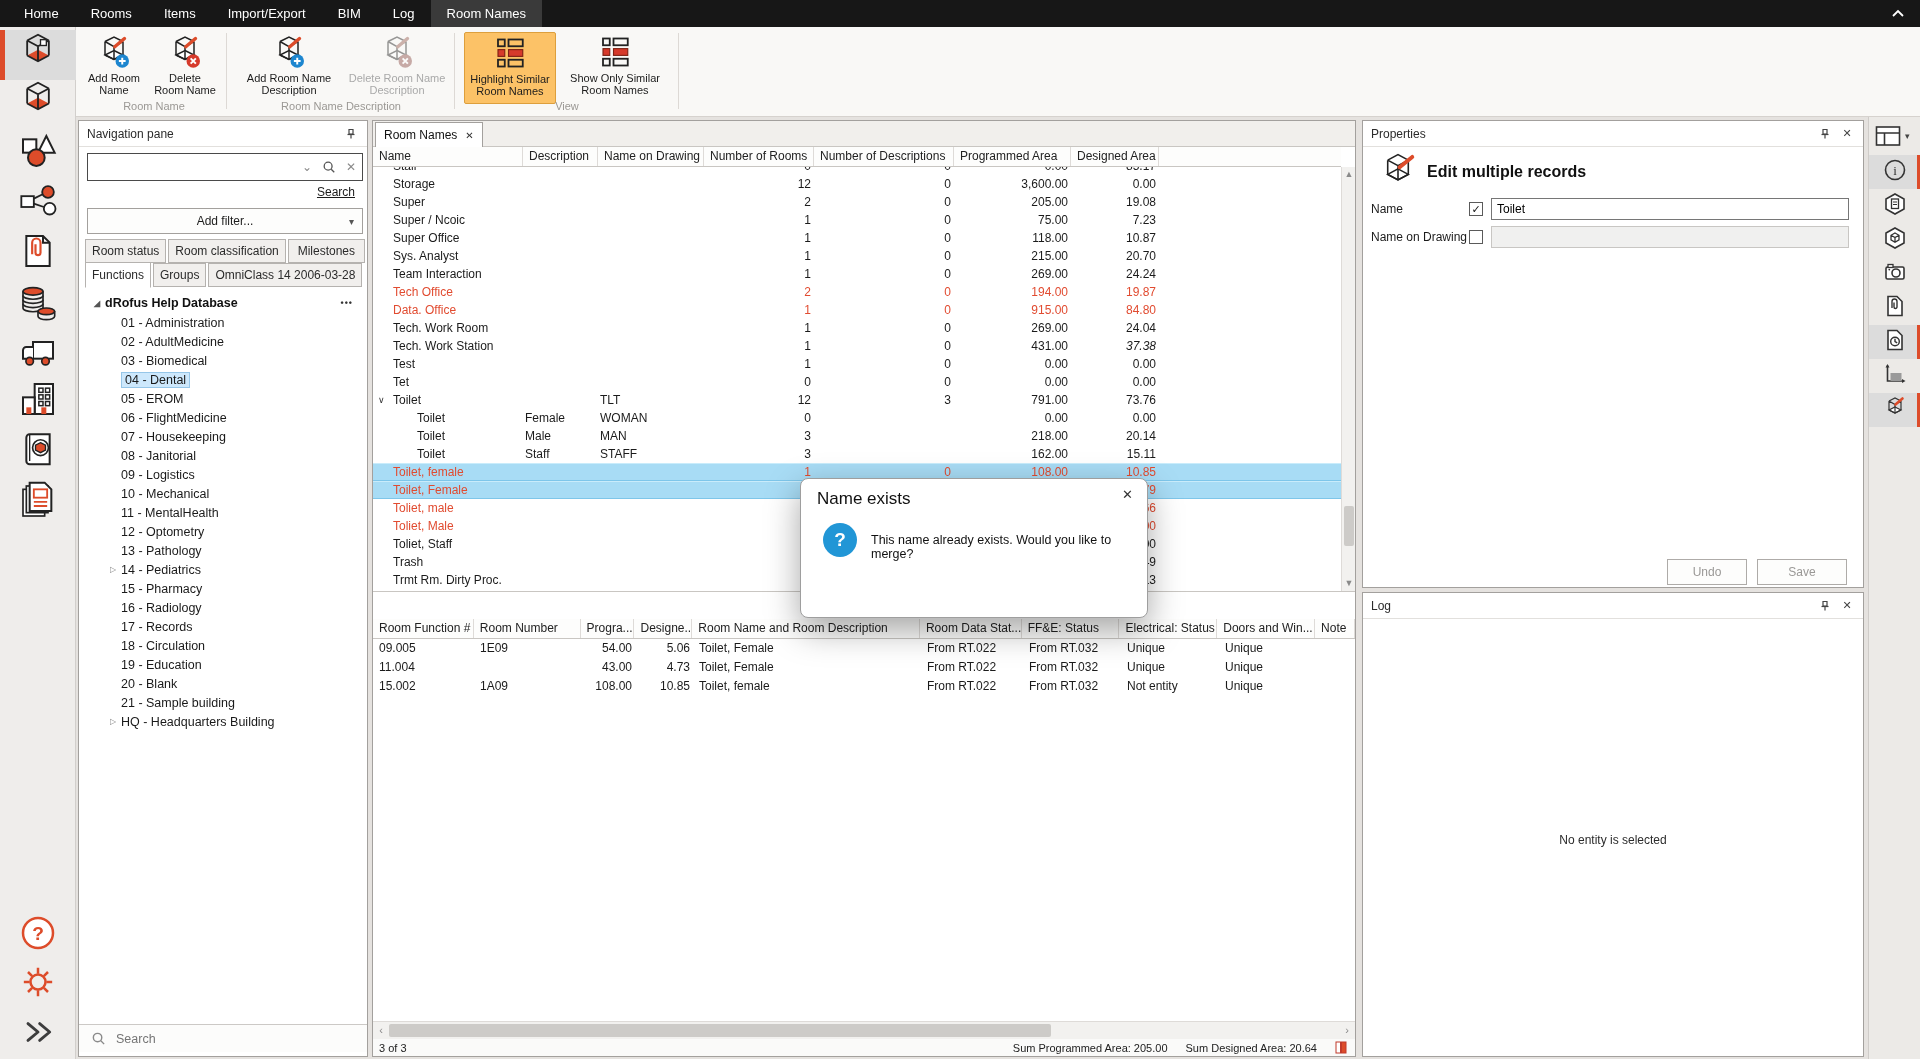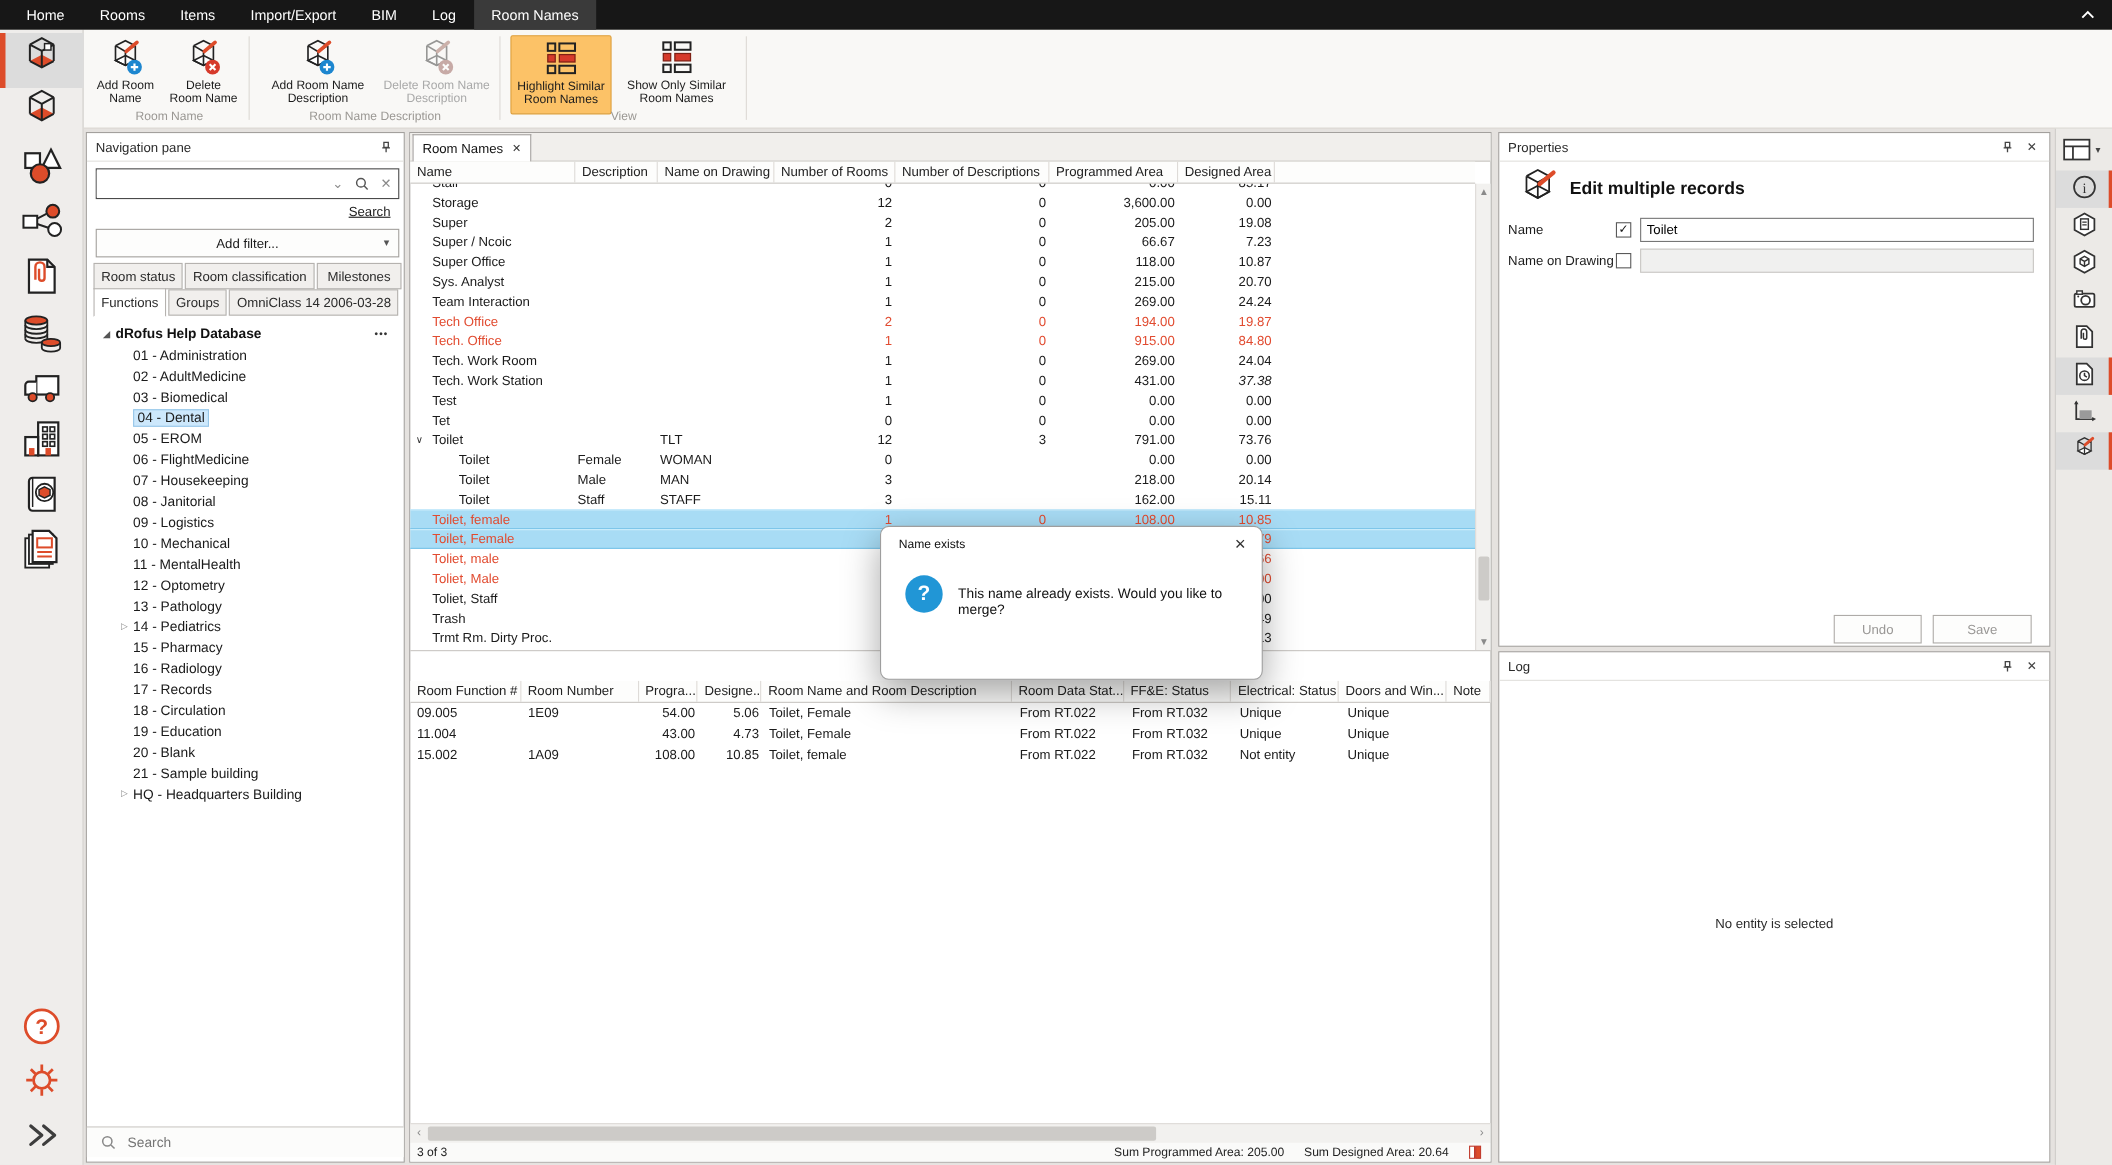--- a/index.html
+++ b/index.html
@@ -88,21 +88,21 @@
   .hsb { position:absolute; left:0; right:0; height:18px; background:#f2f1ef; border-top:1px solid #dedbd8; }
   .hsb .harr { position:absolute; top:0; width:16px; height:18px; color:#8a8a8a; font-size:11px; text-align:center; line-height:17px; }
   .hsb .hthumb { position:absolute; top:2px; height:13px; background:#cdcbc8; border-radius:2px; }
   .statusbar { position:absolute; left:0; right:0; bottom:0; height:17px; background:#fafaf9; display:flex; align-items:center; font-size:11px; color:#222; }
   .statusbar .cnt { margin-left:6px; flex:1; }
   .statusbar .sum { margin-right:18px; }
   .statusbar svg { width:12px; height:13px; margin-right:8px; }
 
   
   .dlg { position:absolute; left:800px; top:478px; width:348px; height:140px; background:#fff; border:1px solid #9e9e9e; border-radius:8px; box-shadow:0 12px 34px rgba(0,0,0,.35); z-index:50; }
-  .dlg-title { position:absolute; left:16px; top:10px; font-size:11px; color:#111; }
+  .dlg-title { position:absolute; left:16px; top:10px; font-size:17px; color:#111; }
   .dlg-x { position:absolute; right:14px; top:8px; font-size:13px; color:#333; }
   .dlg-q { position:absolute; left:22px; top:44px; width:34px; height:34px; border-radius:50%; background:#2196d6; color:#fff; font-size:19px; font-weight:bold; display:flex; align-items:center; justify-content:center; }
   .dlg-msg { position:absolute; left:70px; top:54px; right:14px; font-size:12.5px; color:#111; }
   .dlg-foot { position:absolute; left:0; right:0; bottom:0; height:40px; background:#f4f4f3; border-top:1px solid #e3e3e1; border-radius:0 0 8px 8px; }
   .dlg-btn { position:absolute; top:8px; height:24px; background:#fdfdfd; border:1px solid #cfcfcf; border-radius:4px; font-size:12px; color:#111; display:flex; align-items:center; justify-content:center; }
   .dlg-btn.primary { border:2px solid #0a6ebd; }
 
   
   .ed-head { position:absolute; left:16px; top:32px; display:flex; align-items:center; }
   .ed-head svg { width:38px; height:38px; }
@@ -506,21 +506,21 @@
           <div class="c num" style="width: 140px;">0</div>
           <div class="c num" style="width: 117px;">205.00</div>
           <div class="c num" style="width: 88px;">19.08</div>
         </div>
         <div class="trow">
           <div class="c name-c" style="width: 150px;"><span>Super / Ncoic</span></div>
           <div class="c" style="width: 75px; padding-left: 2px;"></div>
           <div class="c" style="width: 106px; padding-left: 2px;"></div>
           <div class="c num" style="width: 110px;">1</div>
           <div class="c num" style="width: 140px;">0</div>
-          <div class="c num" style="width: 117px;">66.67</div>
+          <div class="c num" style="width: 117px;">75.00</div>
           <div class="c num" style="width: 88px;">7.23</div>
         </div>
         <div class="trow">
           <div class="c name-c" style="width: 150px;"><span>Super Office</span></div>
           <div class="c" style="width: 75px; padding-left: 2px;"></div>
           <div class="c" style="width: 106px; padding-left: 2px;"></div>
           <div class="c num" style="width: 110px;">1</div>
           <div class="c num" style="width: 140px;">0</div>
           <div class="c num" style="width: 117px;">118.00</div>
           <div class="c num" style="width: 88px;">10.87</div>
@@ -546,21 +546,21 @@
         <div class="trow red">
           <div class="c name-c" style="width: 150px;"><span>Tech Office</span></div>
           <div class="c" style="width: 75px; padding-left: 2px;"></div>
           <div class="c" style="width: 106px; padding-left: 2px;"></div>
           <div class="c num" style="width: 110px;">2</div>
           <div class="c num" style="width: 140px;">0</div>
           <div class="c num" style="width: 117px;">194.00</div>
           <div class="c num" style="width: 88px;">19.87</div>
         </div>
         <div class="trow red">
-          <div class="c name-c" style="width: 150px;"><span>Tech. Office</span></div>
+          <div class="c name-c" style="width: 150px;"><span>Data. Office</span></div>
           <div class="c" style="width: 75px; padding-left: 2px;"></div>
           <div class="c" style="width: 106px; padding-left: 2px;"></div>
           <div class="c num" style="width: 110px;">1</div>
           <div class="c num" style="width: 140px;">0</div>
           <div class="c num" style="width: 117px;">915.00</div>
           <div class="c num" style="width: 88px;">84.80</div>
         </div>
         <div class="trow">
           <div class="c name-c" style="width: 150px;"><span>Tech. Work Room</span></div>
           <div class="c" style="width: 75px; padding-left: 2px;"></div>

